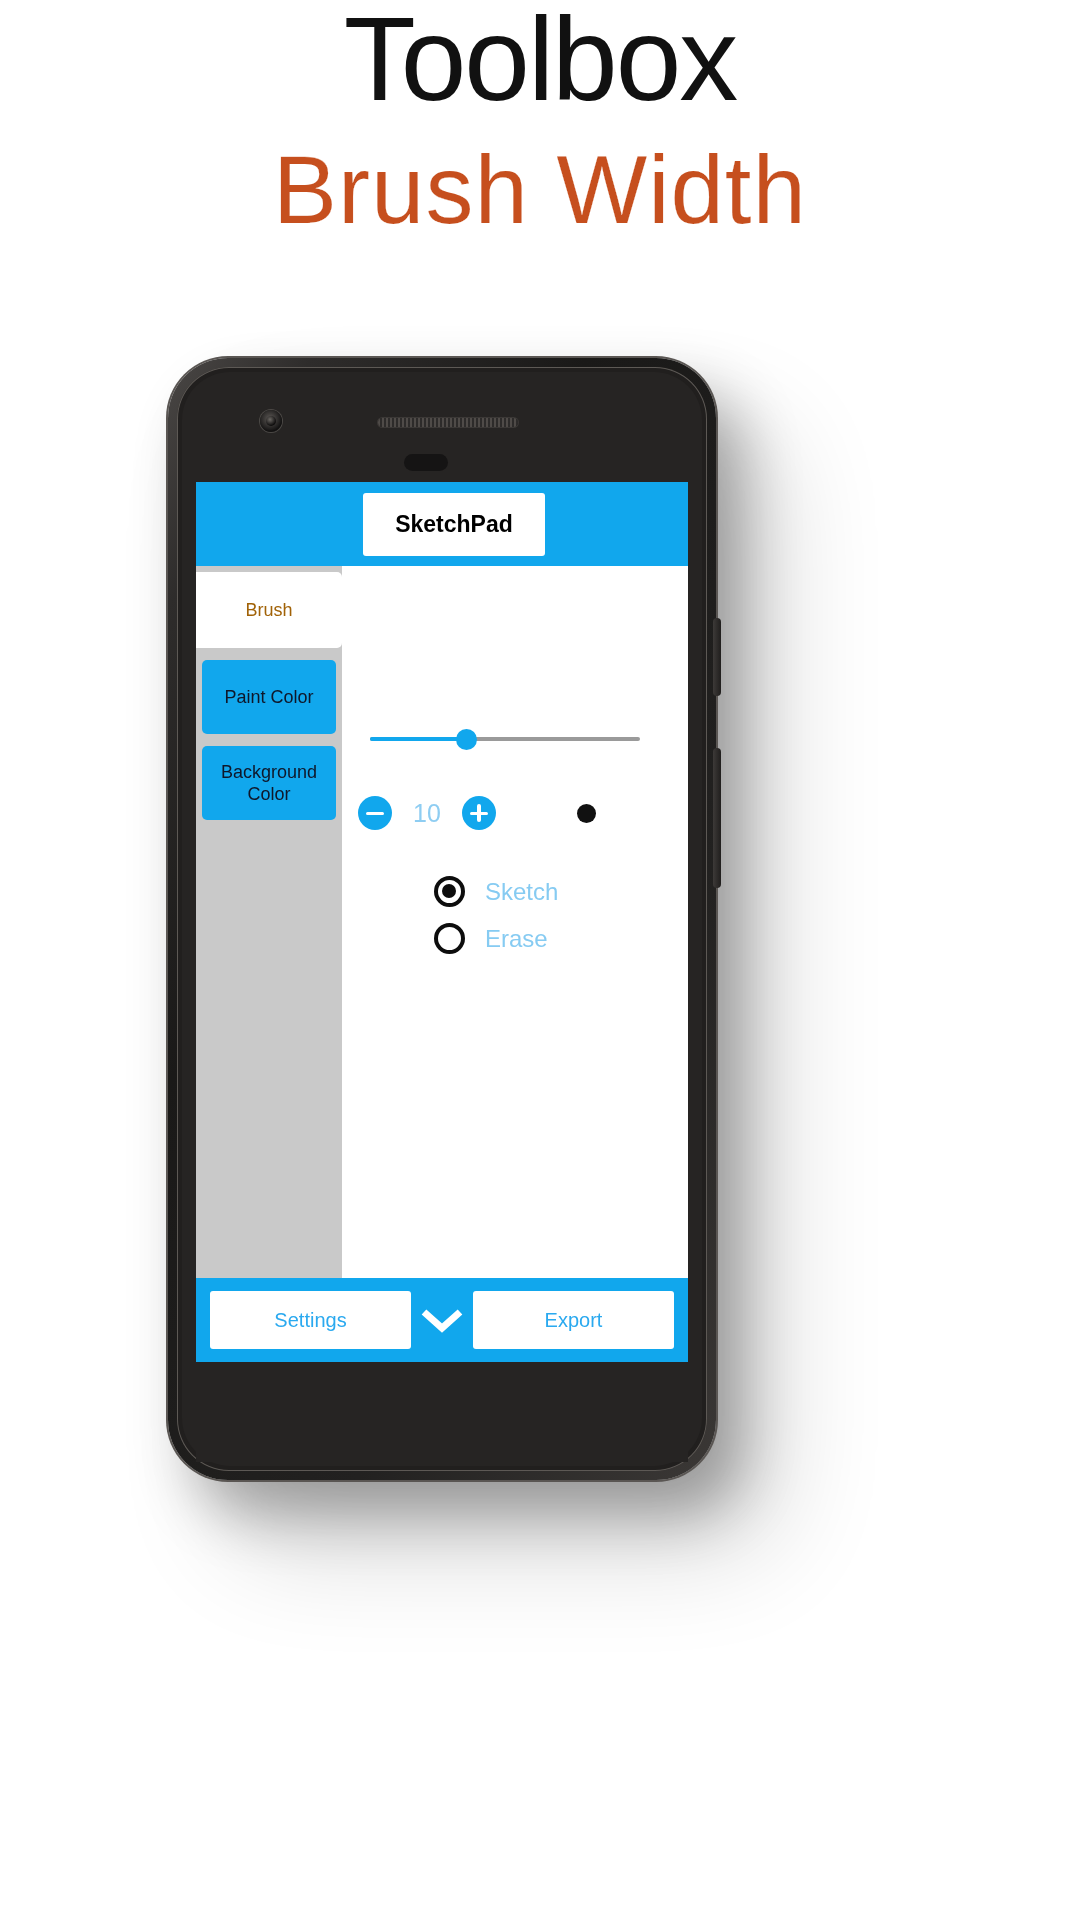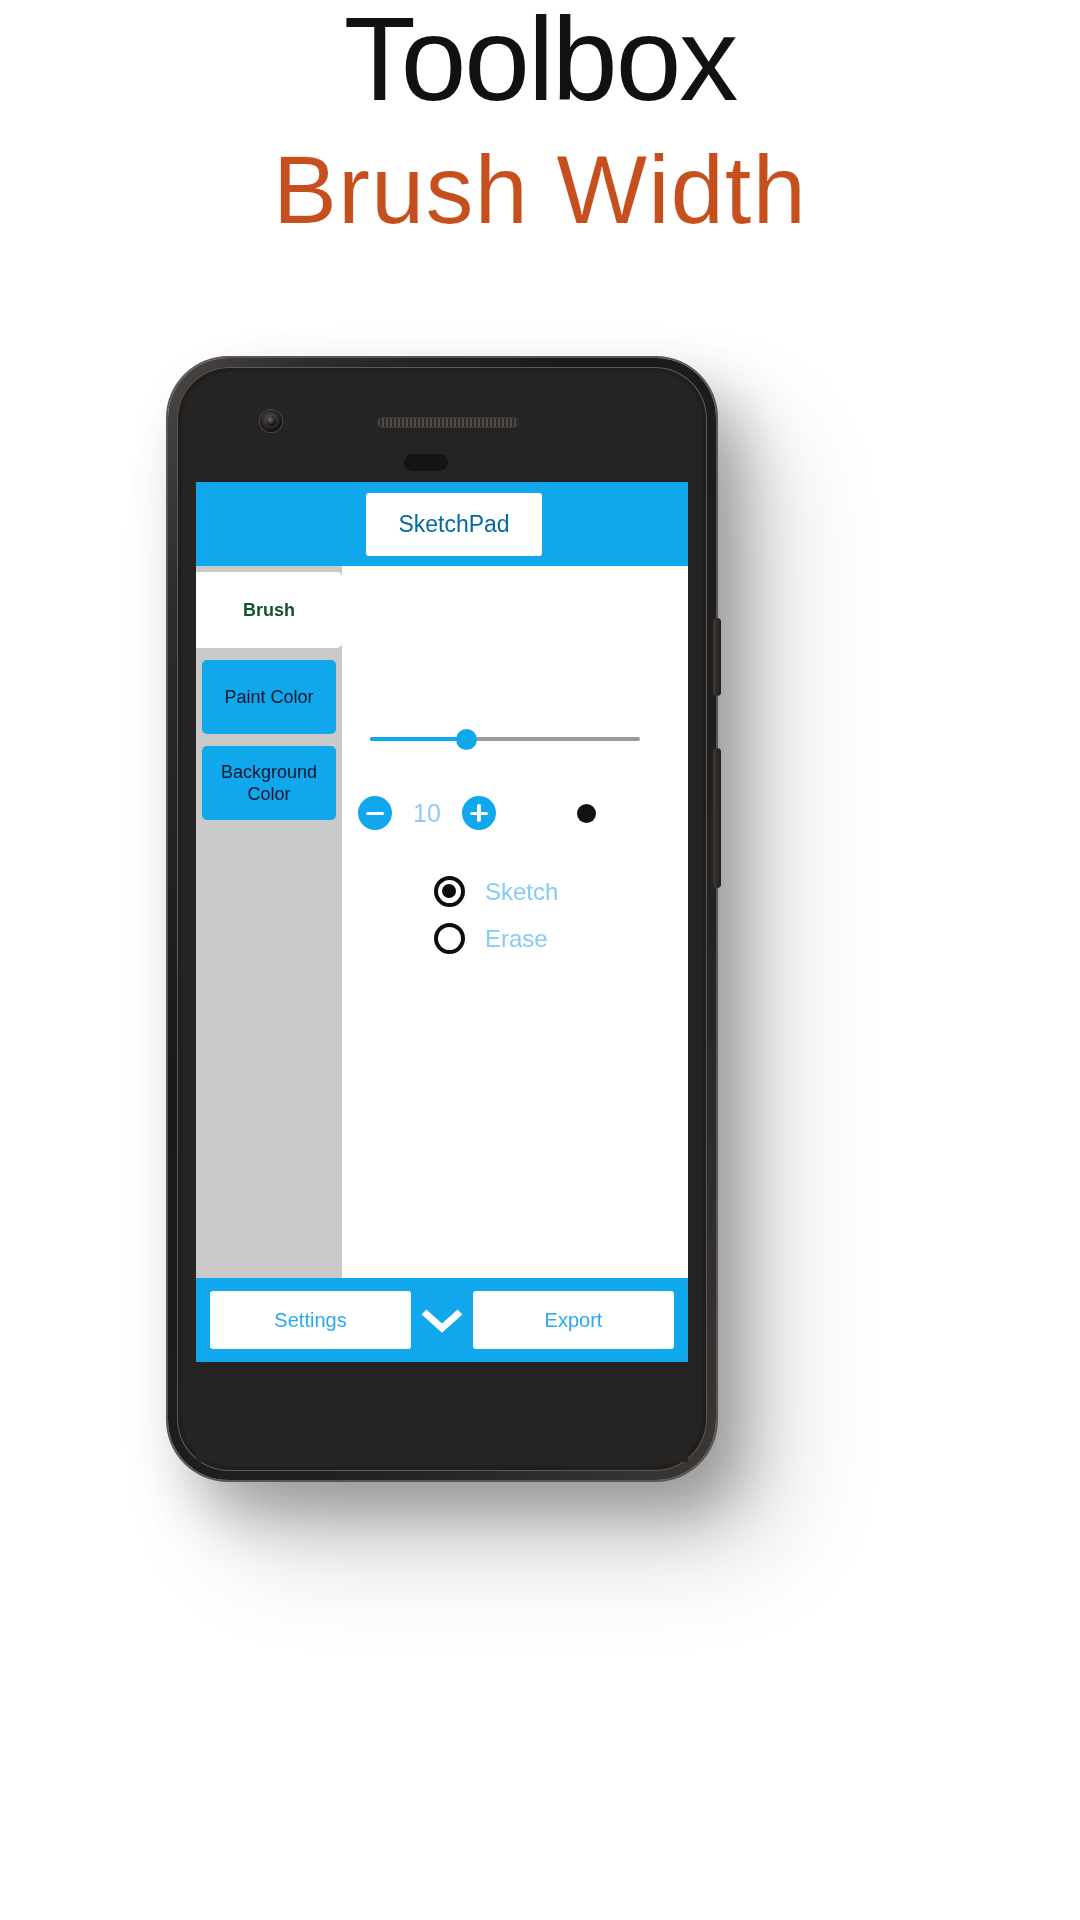--- a/index.html
+++ b/index.html
@@ -100,23 +100,23 @@
 
   
   .app-header{
     position:relative;
     height:84px;
     background:#11a7ed;
     display:flex;align-items:center;justify-content:center;
   }
   .app-title-chip{
     background:#ffffff;
-    color:#0369a1;
+    color:#000000;
     font-size:23px;
-    font-weight:normal;
+    font-weight:bold;
     padding:18px 32px;
     border-radius:3px;
     min-width:110px;
     text-align:right;
     transform:translateX(12px);
   }
 
   
   .app-body{
     position:relative;
@@ -135,25 +135,24 @@
     border-radius:5px;
     min-height:74px;
     display:flex;align-items:center;justify-content:center;
     text-align:center;
     font-size:18px;
     line-height:1.25;
     padding:8px 6px;
     box-sizing:border-box;
   }
   .tab.active{
-    background:#ffffff;color:#14532d;
+    background:#ffffff;color:#a16207;
     margin-left:0;margin-right:0;
     border-radius:0 5px 5px 0;
     min-height:76px;
-    font-weight:bold;
   }
   .tab.blue{background:#11a7ed;color:#0f172a;}
 
   .content{
     flex:1;
     background:#ffffff;
     position:relative;
   }
 
   

